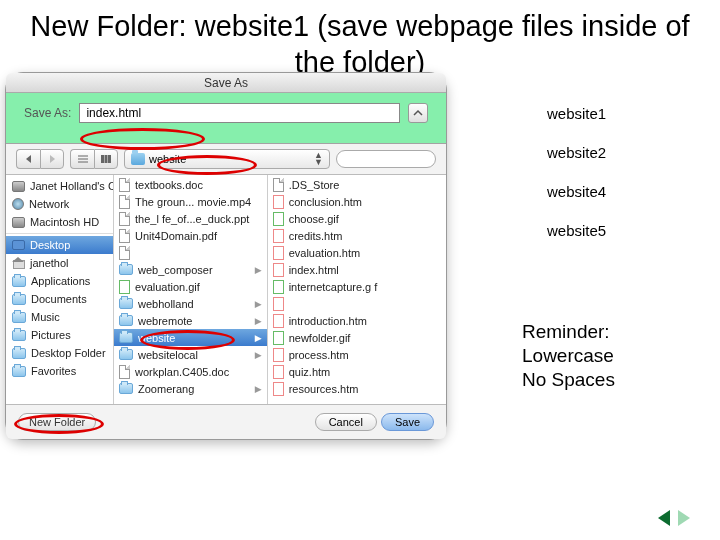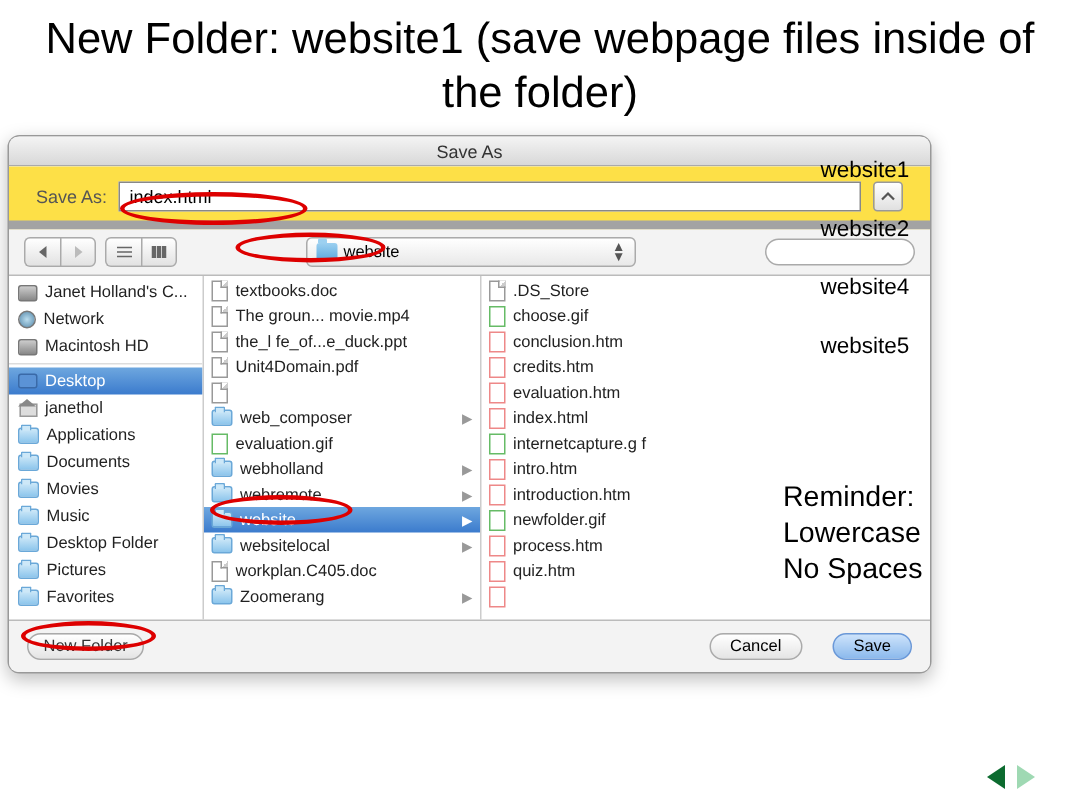--- a/index.html
+++ b/index.html
@@ -1,24 +1,24 @@
 <!DOCTYPE html>
 <html><head>
 <meta charset="utf-8">
 <style>
   * { box-sizing: border-box; margin: 0; padding: 0; }
   body { font-family: Arial, sans-serif; width: 720px; height: 540px; background: #fff; position: relative; }
   
   .slide-title { font-size: 29px; text-align: center; padding: 8px 20px 10px; line-height: 1.25; }
   
-  .dialog { position: absolute; left: 5px; top: 90px; width: 616px; border: 1px solid #999; background: #fff; box-shadow: 0 4px 12px rgba(0,0,0,0.25); border-radius: 8px; font-family: "Lucida Grande", sans-serif; font-size: 11px; }
+  .dialog { position: absolute; left: 5px; top: 72px; width: 442px; border: 1px solid #999; background: #fff; box-shadow: 0 4px 12px rgba(0,0,0,0.25); border-radius: 18px; font-family: "Lucida Grande", sans-serif; font-size: 11px; }
   
   .dlg-titlebar { height: 20px; background: linear-gradient(#f4f4f4, #d8d8d8); border-bottom: 1px solid #aaa; border-radius: 6px 6px 0 0; display: flex; align-items: center; justify-content: center; color: #333; font-size: 12px; }
   
-  .dlg-upper { padding: 10px 18px 6px; background: #fde047; border-bottom: 6px solid #a3a3a3; }
+  .dlg-upper { padding: 10px 18px 20px; background: #86efac; border-bottom: 1px solid #a3a3a3; }
   .save-row { display: flex; align-items: center; gap: 8px; position: relative; }
   .save-lbl { color: #555; font-size: 12px; }
   .save-field { flex: 1; border: 1px solid #888; background: #fff; padding: 3px 6px; font-size: 12px; height: 20px; }
   .disclose-btn { width: 20px; height: 20px; border: 1px solid #999; background: linear-gradient(#fff,#e0e0e0); border-radius: 3px; display:flex; align-items:center; justify-content:center; color:#555; }
   .disclose-btn svg { width: 10px; height: 10px; }
   
   .toolbar { display: flex; align-items: center; gap: 6px; padding: 5px 10px; background: #f3f3f3; border-bottom: 1px solid #bbb; }
   .nav-btns { display: flex; }
   .tb-btn { width: 24px; height: 20px; border: 1px solid #aaa; background: linear-gradient(#fff,#e2e2e2); display:flex; align-items:center; justify-content:center; color:#666; }
   .nav-btns .tb-btn:first-child { border-radius: 4px 0 0 4px; border-right: 0; }
@@ -59,21 +59,21 @@
   .ic-fold { background: linear-gradient(#cde8f8,#8cc5ec); border-radius:2px; width:14px; height:11px; position:relative; border:1px solid #6aa8d8;}
   .ic-fold::before { content:""; position:absolute; top:-3px; left:1px; width:5px; height:3px; background:#cde8f8; border:1px solid #6aa8d8; border-bottom:0; border-radius:1px 1px 0 0;}
   .ic-doc { width:11px; height:14px; background:#fff; border:1px solid #999; position:relative; }
   .ic-doc::after { content:""; position:absolute; right:-1px; top:-1px; width:4px; height:4px; background:linear-gradient(135deg,#fff 50%, #ccc 50%); border-left:1px solid #999; border-bottom:1px solid #999;}
   .ic-gif { width:11px; height:14px; background:#fff; border:1px solid #6b6; }
   .ic-htm { width:11px; height:14px; background:#fff; border:1px solid #e88; }
   
   .dlg-footer { display:flex; padding:8px 12px; background:#f3f3f3; border-radius:0 0 6px 6px; }
   .new-folder { border:1px solid #aaa; background:linear-gradient(#fff,#e4e4e4); border-radius:10px; padding:2px 10px; font-size:11px; color:#333; }
   .footer-spacer { flex:1; }
-  .act-btn { border:1px solid #aaa; background:linear-gradient(#fff,#e4e4e4); border-radius:10px; padding:2px 13px; font-size:11px; margin-left:20px; }
+  .act-btn { border:1px solid #aaa; background:linear-gradient(#fff,#e4e4e4); border-radius:10px; padding:2px 13px; font-size:11px; margin-left:4px; }
   .act-btn.primary { background: linear-gradient(#cde3fb,#8bb9ec); border-color:#6a98d8;}
   
   .oval { position:absolute; border:3px solid #d00; border-radius:50%; background:transparent; pointer-events:none; }
   
   .right-list { position: absolute; left: 547px; top: 105px; font-size: 15px; color:#000; }
   .right-list div { margin-bottom: 22px; }
   .reminder { position: absolute; left: 522px; top: 320px; font-size: 19px; line-height:1.25; }
   
   .nav-triangles { position:absolute; right: 30px; bottom: 14px; display:flex; gap:8px; }
   .tri { width:0; height:0; border-top:8px solid transparent; border-bottom:8px solid transparent; }
@@ -161,33 +161,29 @@
           <div class="side-item">
             <span class="ic ic-fold"></span>
             <span>Applications</span>
           </div>
           <div class="side-item">
             <span class="ic ic-fold"></span>
             <span>Documents</span>
           </div>
           <div class="side-item">
             <span class="ic ic-fold"></span>
-            <span>Movies</span>
-          </div>
-          <div class="side-item">
-            <span class="ic ic-fold"></span>
             <span>Music</span>
           </div>
           <div class="side-item">
             <span class="ic ic-fold"></span>
+            <span>Pictures</span>
+          </div>
+          <div class="side-item">
+            <span class="ic ic-fold"></span>
             <span>Desktop Folder</span>
-          </div>
-          <div class="side-item">
-            <span class="ic ic-fold"></span>
-            <span>Pictures</span>
           </div>
           <div class="side-item">
             <span class="ic ic-fold"></span>
             <span>Favorites</span>
           </div>
         </div>
     </div>
     <div class="col col2">
         <div class="col-list" id="col2">
           <div class="col-item">
@@ -249,65 +245,65 @@
           </div>
         </div>
       </div>
     <div class="col col3">
         <div class="col-list" id="col3">
           <div class="col-item">
             <span class="ic ic-doc"></span>
             <span class="txt">.DS_Store</span>
           </div>
           <div class="col-item">
+            <span class="ic ic-htm"></span>
+            <span class="txt">conclusion.htm</span>
+          </div>
+          <div class="col-item">
             <span class="ic ic-gif"></span>
             <span class="txt">choose.gif</span>
           </div>
           <div class="col-item">
             <span class="ic ic-htm"></span>
-            <span class="txt">conclusion.htm</span>
-          </div>
-          <div class="col-item">
-            <span class="ic ic-htm"></span>
             <span class="txt">credits.htm</span>
           </div>
           <div class="col-item">
             <span class="ic ic-htm"></span>
             <span class="txt">evaluation.htm</span>
           </div>
           <div class="col-item">
             <span class="ic ic-htm"></span>
             <span class="txt">index.html</span>
           </div>
           <div class="col-item">
             <span class="ic ic-gif"></span>
             <span class="txt">internetcapture.g f</span>
           </div>
           <div class="col-item">
             <span class="ic ic-htm"></span>
-            <span class="txt">intro.htm</span>
           </div>
           <div class="col-item">
             <span class="ic ic-htm"></span>
             <span class="txt">introduction.htm</span>
           </div>
           <div class="col-item">
             <span class="ic ic-gif"></span>
             <span class="txt">newfolder.gif</span>
           </div>
           <div class="col-item">
             <span class="ic ic-htm"></span>
             <span class="txt">process.htm</span>
           </div>
           <div class="col-item">
             <span class="ic ic-htm"></span>
             <span class="txt">quiz.htm</span>
           </div>
           <div class="col-item">
             <span class="ic ic-htm"></span>
+            <span class="txt">resources.htm</span>
           </div>
         </div>
       </div>
   </div>
 
   <div class="dlg-footer">
     <div class="new-folder">New Folder</div>
     <div class="footer-spacer"></div>
     <div class="act-btn">Cancel</div>
     <div class="act-btn primary">Save</div>

